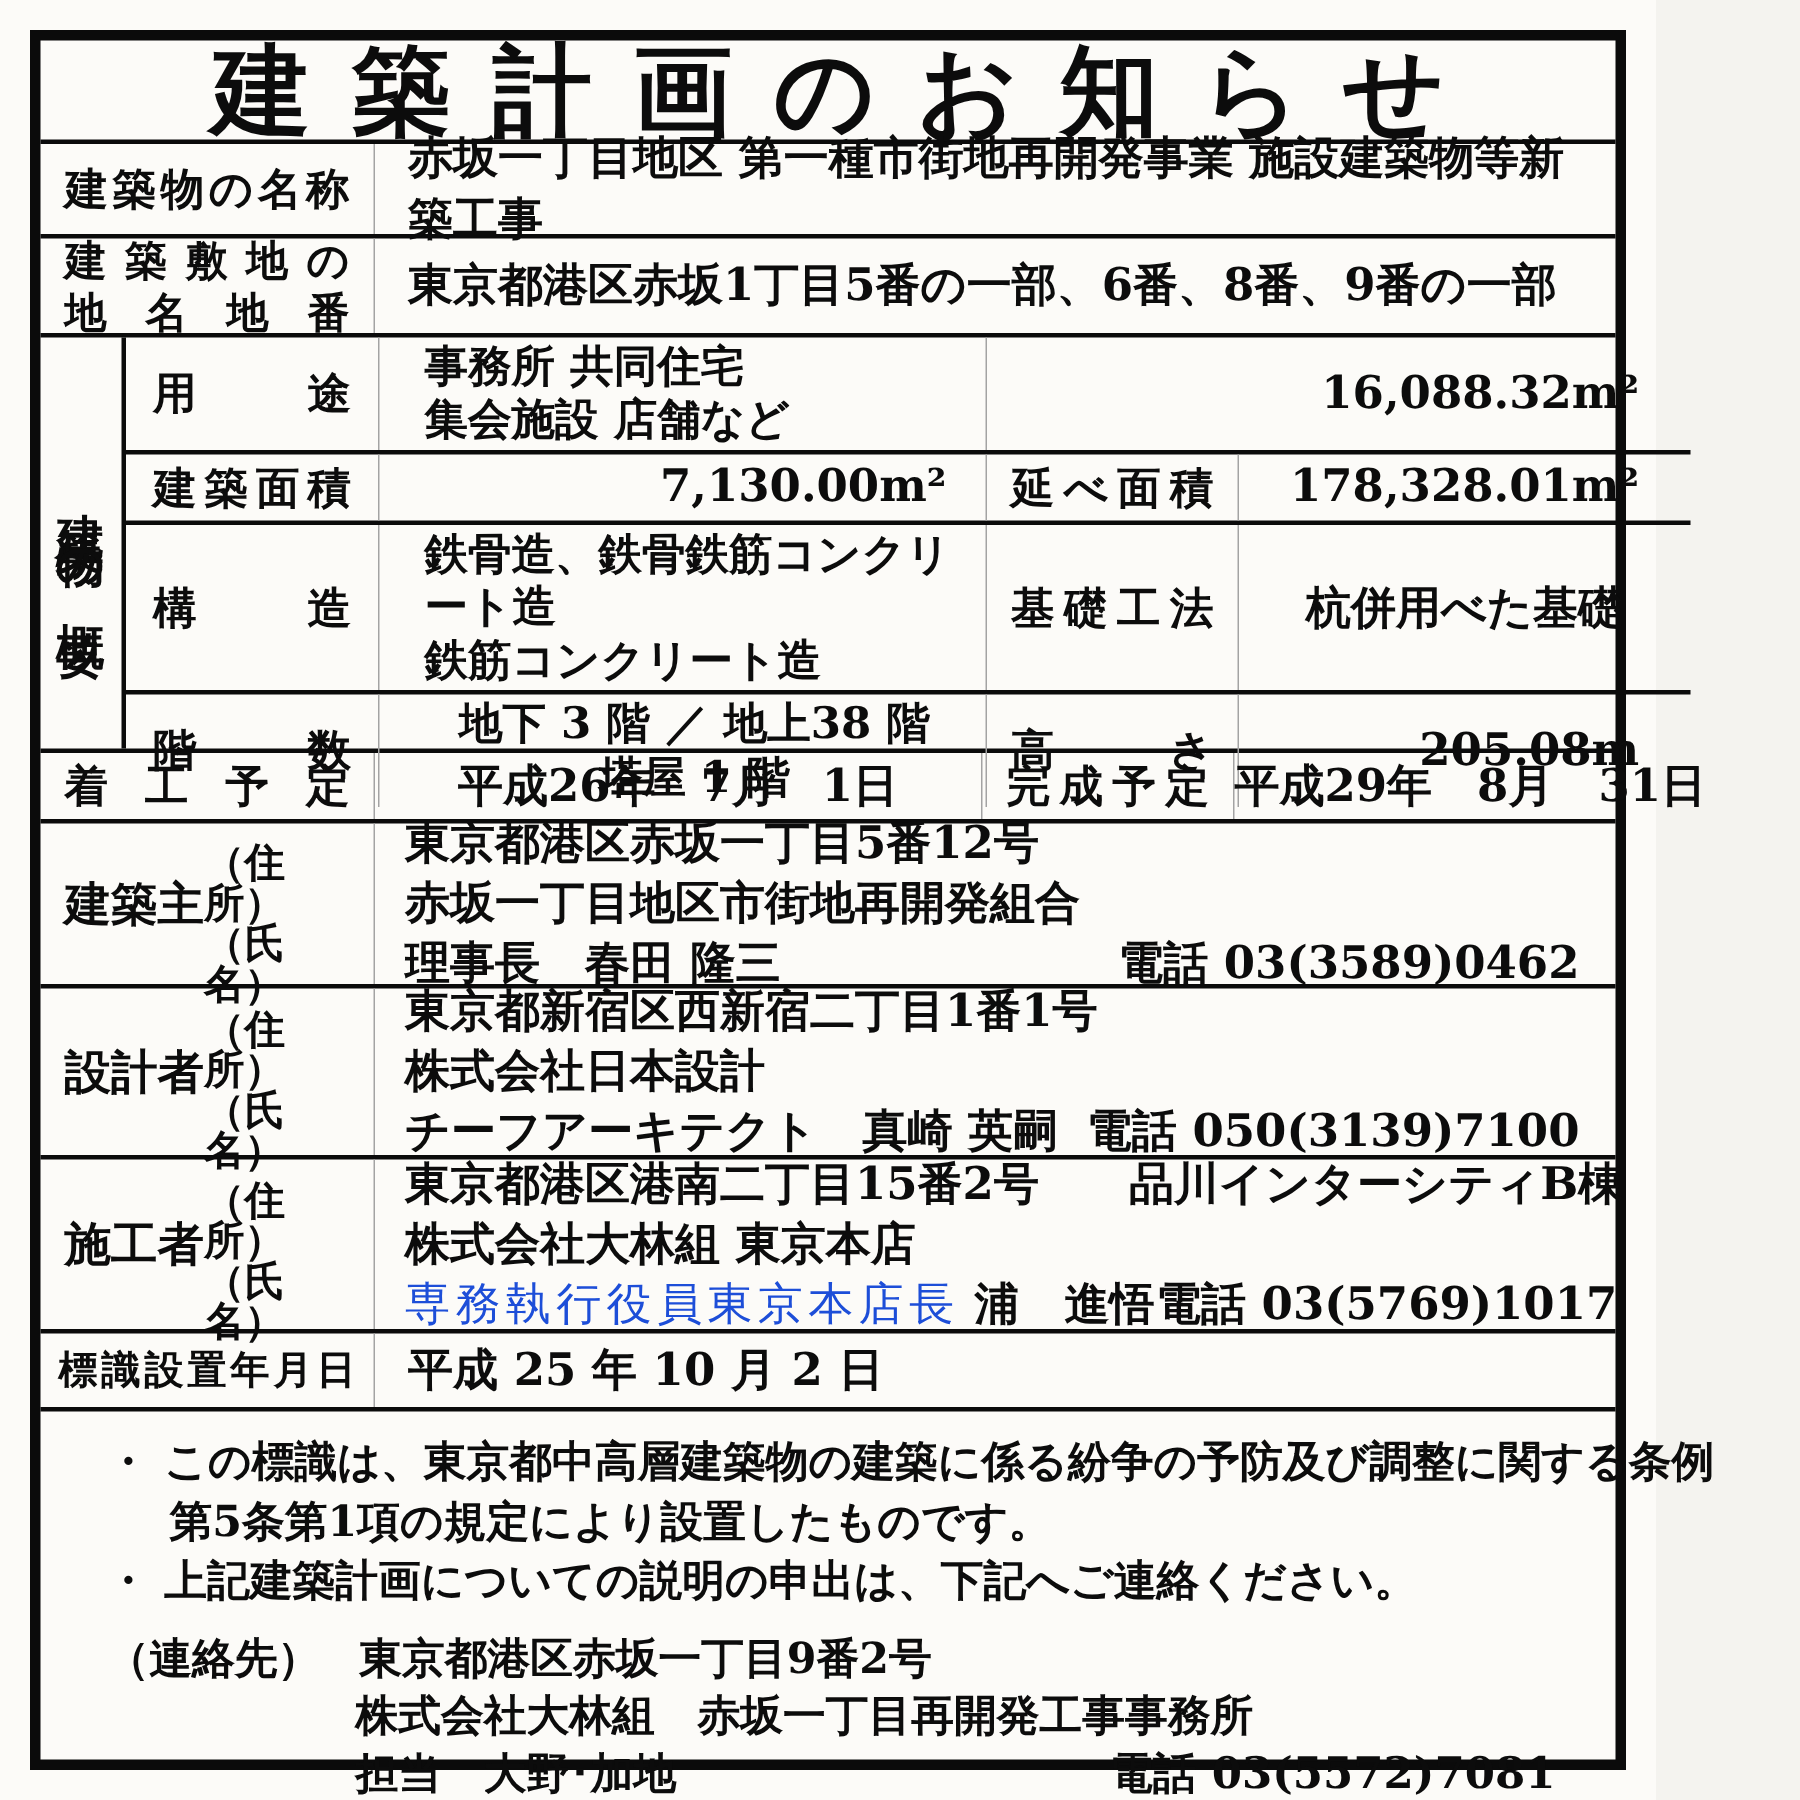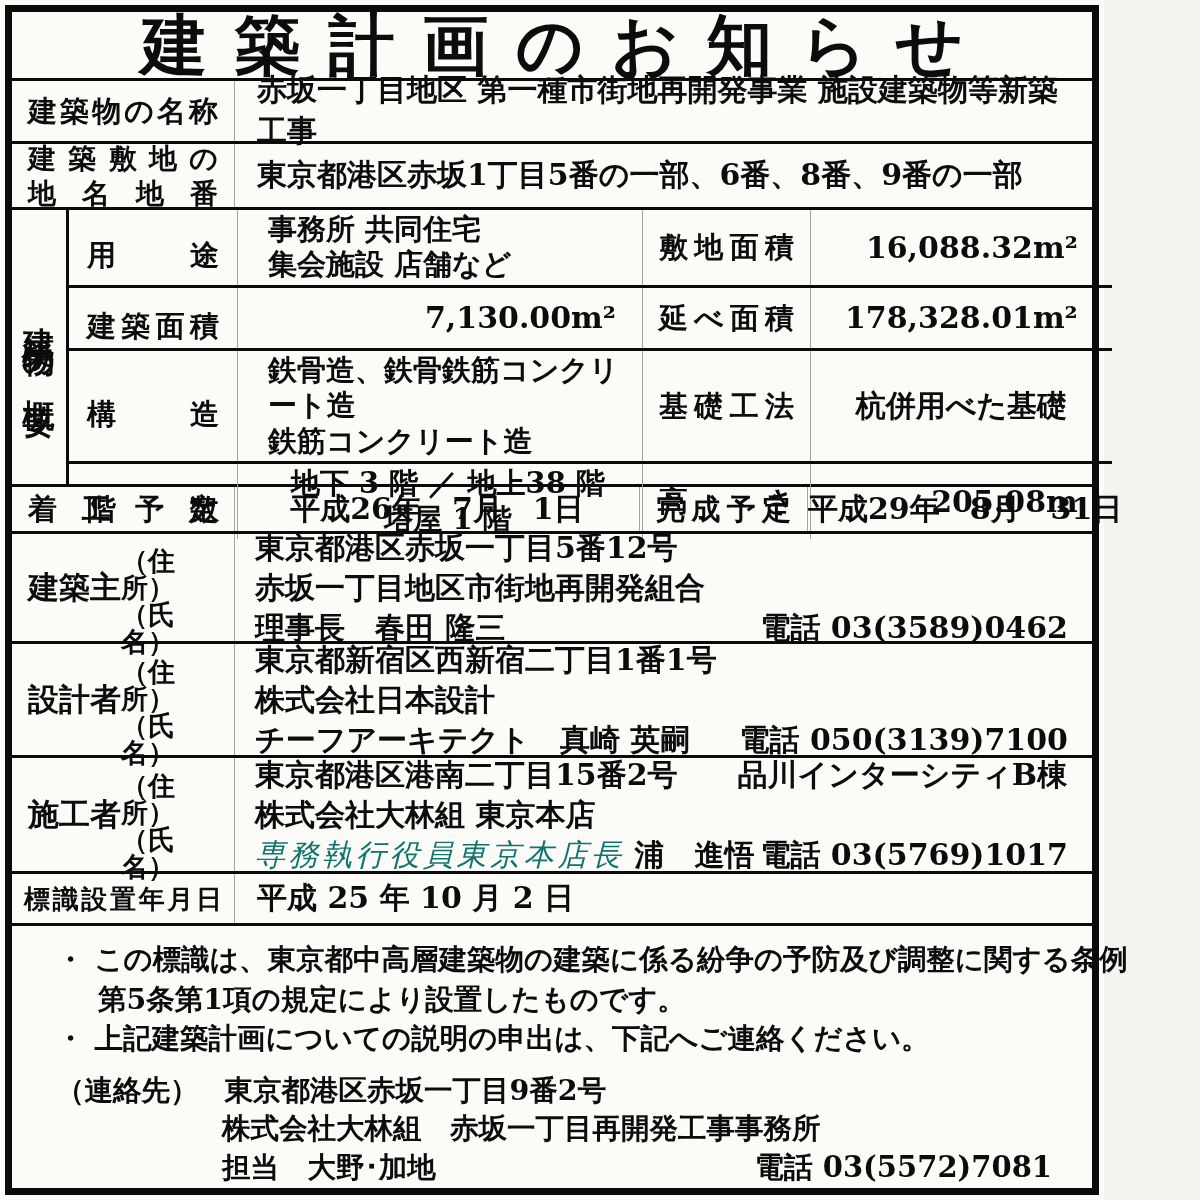--- a/index.html
+++ b/index.html
@@ -7,21 +7,21 @@
     width:1200px;height:1200px;
     background:#f4f3ef;
     font-family:"DejaVu Serif","Liberation Serif",serif;
     color:#0c0c0c;
     -webkit-font-smoothing:antialiased;
   }
   .sign{
     width:1104px;height:1200px;
     background:#fcfbf8;
     box-sizing:border-box;
-    padding:5px;
+    padding:20px;
   }
   .sign-inner{
     width:100%;height:100%;
     box-sizing:border-box;
     border:7px solid #0b0b0b;
     display:flex;flex-direction:column;
     background:#fcfbf8;
   }
   .row{display:flex;box-sizing:border-box;border-bottom:3px solid #0b0b0b;}
   .cell{box-sizing:border-box;display:flex;align-items:center;}
@@ -58,21 +58,21 @@
     font-size:32px;font-weight:700;letter-spacing:0.28em;
     line-height:1;
   }
   .ov-grid{flex:1;display:flex;flex-direction:column;border-left:3px solid #0b0b0b;}
   .ov-row{display:flex;border-bottom:3px solid #0b0b0b;flex:1;}
   .ov-row:last-child{border-bottom:none;}
   .ov-label{
     width:168px;flex:0 0 168px;
     padding:4px 18px;
     font-size:29px;font-weight:700;
-    flex-direction:column;justify-content:center;align-items:flex-end;margin-top:16px;
+    flex-direction:column;justify-content:center;align-items:flex-end;
   }
   .ov-c{width:405px;flex:0 0 405px;flex-direction:column;justify-content:center;align-items:flex-start;padding:2px 14px;}
   .ov-c .line{font-size:29px;font-weight:700;line-height:1.22;margin-left:16px;}
   .ov-c.centered{align-items:center;}
   .ov-c.num-c{align-items:flex-end;padding-right:26px;}
   .ov-d{width:168px;flex:0 0 168px;padding:4px 16px;font-size:29px;font-weight:700;flex-direction:column;justify-content:center;align-items:stretch;}
   .ov-e{flex:1;font-size:30px;font-weight:700;justify-content:flex-end;padding:2px 34px;}
   .ov-e.centered{justify-content:center;padding:2px 10px;}
   .num{font-size:30px;font-weight:700;}
 
@@ -84,21 +84,21 @@
 
   
   .person-row .label-cell{flex-direction:row;align-items:center;padding:4px 10px 4px 16px;}
   .person-name{font-size:31px;font-weight:700;white-space:nowrap;}
   .person-subs{margin-left:auto;display:flex;flex-direction:column;justify-content:space-around;height:82%;}
   .person-sub{font-size:27px;font-weight:700;line-height:1;}
   .person-value{flex:1;flex-direction:column;align-items:stretch;justify-content:center;padding:6px 20px;}
   .p-line{font-size:30px;font-weight:700;line-height:1.2;padding:2px 0;white-space:nowrap;}
   .p-last{display:flex;align-items:baseline;}
   .p-phone{margin-left:auto;font-size:30px;font-weight:700;white-space:nowrap;padding-right:4px;}
-  .thin{font-weight:400;color:#0f766e;letter-spacing:0.12em;font-style:italic;}
+  .thin{font-weight:400;color:#1d4ed8;letter-spacing:0.12em;}
   .owner-row{height:110px;}
   .designer-row{height:114px;}
   .contractor-row{height:116px;}
 
   
   .date-row{height:55px;}
   .date-row .label-cell{font-size:26px;padding:4px 12px;}
   .date-row .value-cell{align-items:center;font-size:30px;white-space:nowrap;}
 
   
@@ -144,23 +144,20 @@
       <div class="ov-grid">
 
         <div class="ov-row">
           <div class="cell ov-label">
             <div class="jline">用途</div>
           </div>
           <div class="cell ov-c">
             <div class="line">事務所 共同住宅</div>
             <div class="line">集会施設 店舗など</div>
           </div>
-          <div class="cell ov-d">
-            <div class="jline">敷地面積</div>
-          </div>
           <div class="cell ov-e">16,088.32m²</div>
         </div>
 
         <div class="ov-row">
           <div class="cell ov-label">
             <div class="jline">建築面積</div>
           </div>
           <div class="cell ov-c num-c">
             <div class="num">7,130.00m²</div>
           </div>

